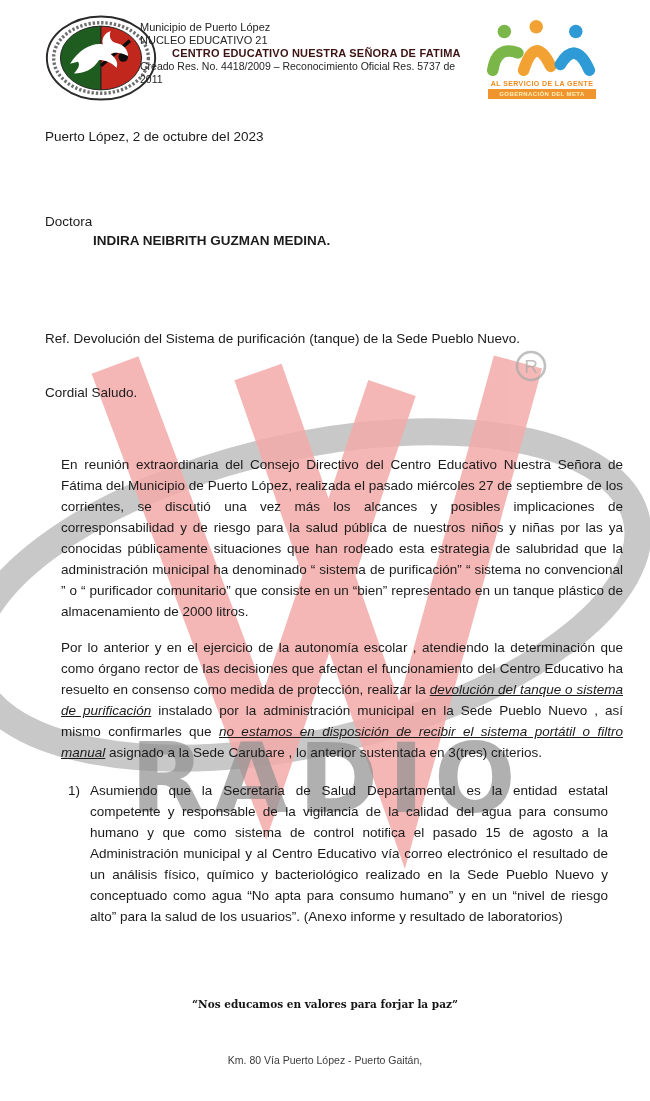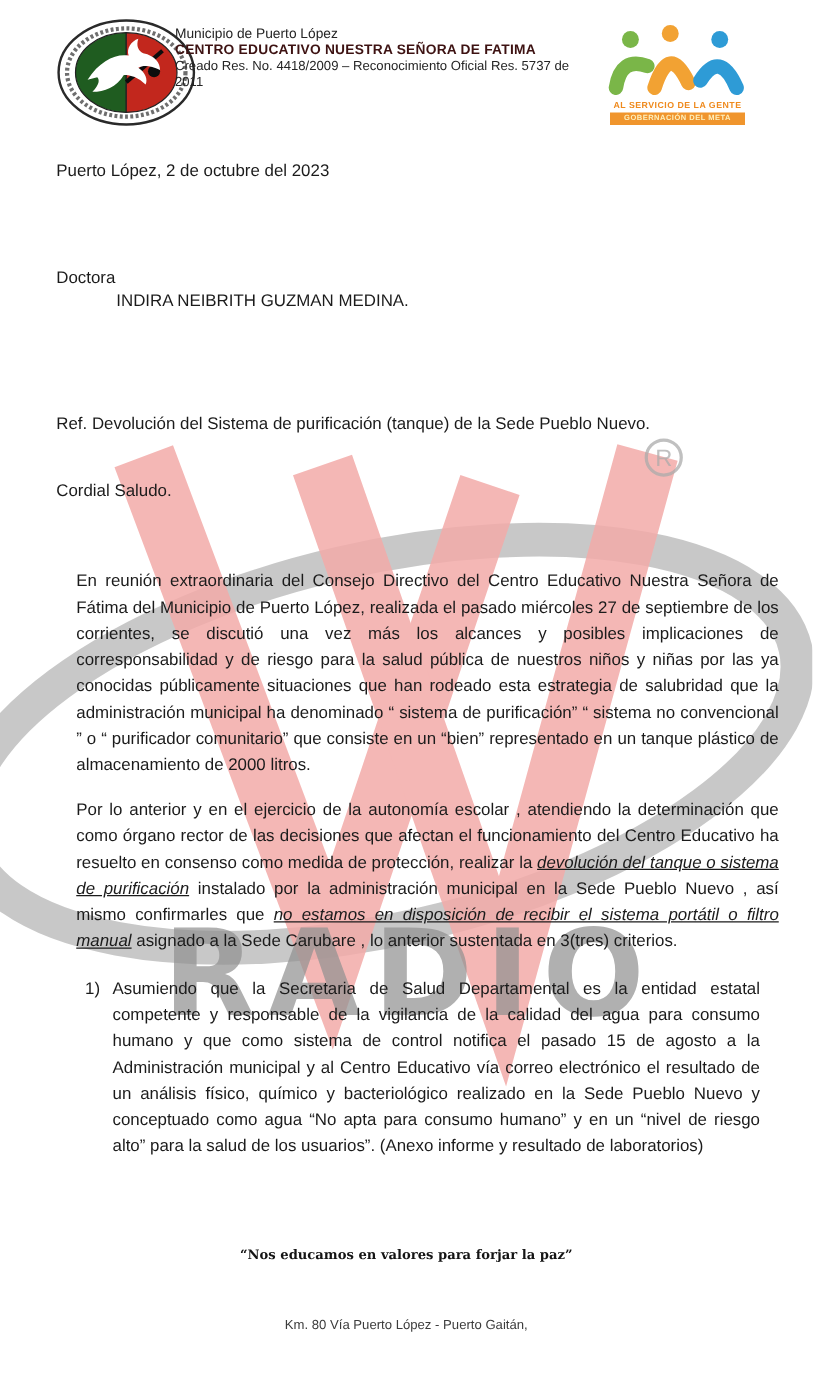--- a/index.html
+++ b/index.html
@@ -9,33 +9,33 @@
   }
   .page > * { z-index:1; }
   .watermark { position:absolute; top:0; left:0; z-index:0; }
 
   
   .header { position:absolute; top:12px; left:40px; width:570px; height:98px; }
   .crest { position:absolute; left:3px; top:1px; }
   .header-center { position:absolute; left:100px; top:9px; width:330px; text-align:left; }
   .hc-l1 { font-size:11px; line-height:13px; color:#252525; }
   .hc-l2 { font-size:11px; line-height:13px; color:#252525; }
-  .hc-l3 { font-size:11px; line-height:13px; font-weight:700; color:#3d1212; letter-spacing:0.2px; }
+  .hc-l3 { font-size:11px; line-height:13px; font-weight:700; color:#3d1212; letter-spacing:0.2px;margin-left:32px; }
   .hc-l4 { font-size:10.5px; line-height:13px; color:#252525; }
   .hc-l5 { font-size:10.5px; line-height:13px; color:#252525; }
   .gov { position:absolute; right:0; top:8px; width:136px; text-align:center; }
   .gov-tagline { color:#ef8a1d; font-size:7px; font-weight:700; letter-spacing:0.4px; margin-top:0px; }
   .gov-bar { background:#f0952d; color:#fdf0bd; font-size:6px; font-weight:700; letter-spacing:0.4px;
              margin:2px 14px 0; padding:2px 0; }
 
   
   .abs { position:absolute; left:45px; width:562px; }
   .date-line { top:129px; font-size:13.5px; }
   .recipient { top:212px; font-size:13.5px; line-height:19px; }
-  .recipient .rname { font-weight:400;padding-left:48px; }
+  .recipient .rname { font-weight:700;padding-left:48px; }
   .ref-line { top:331px; font-size:13.5px; }
   .greeting { top:385px; font-size:13.5px; }
   .para { position:absolute; left:45px; width:562px; margin:16px; text-align:justify;
           font-size:13.5px; line-height:21px; }
   .p1 { top:438px; }
   .p2 { top:621px; }
   .emph { font-style:italic; text-decoration:underline; }
   .list-row { position:absolute; left:68px; width:540px; top:780px; display:flex;
               font-size:13.5px; line-height:21px; }
   .list-marker { flex:none; width:22px; }
@@ -81,20 +81,21 @@
       <path d="M60 13 A42 33 0 0 1 60 79 Z" stroke="#222222" stroke-width="1" fill="#c2271d"></path>
       <line x1="90" y1="28" x2="60" y2="54" stroke="#0d0d0d" stroke-width="3.5"></line>
       <circle cx="83" cy="45" r="5" fill="#0d0d0d"></circle>
       <path d="M28 52 C38 36 52 30 62 32 C60 26 64 20 70 18 C68 24 70 28 74 30
                C84 32 88 38 88 44 C80 40 74 40 70 42 C76 46 78 52 76 56
                C70 50 64 48 58 48 C52 58 42 62 32 62 C38 56 38 52 36 50 Z" fill="#ffffff"></path>
     </svg>
 
     <div class="header-center">
       <div class="hc-l1">Municipio de Puerto López</div>
+      <div class="hc-l2">NUCLEO EDUCATIVO 21</div>
       <div class="hc-l3">CENTRO EDUCATIVO NUESTRA SEÑORA DE FATIMA</div>
       <div class="hc-l4">Creado  Res.  No. 4418/2009 – Reconocimiento Oficial Res. 5737 de 2011</div>
     </div>
 
     <div class="gov">
       <svg width="130" height="56" viewBox="0 0 130 58">
         <path d="M14 52 Q18 26 40 34" fill="none" stroke-width="12" stroke-linecap="round" stroke="#7ab648"></path>
         <circle cx="26" cy="12" r="7" fill="#7ab648"></circle>
         <path d="M46 52 Q58 14 74 48" fill="none" stroke-width="12" stroke-linecap="round" stroke="#f2a233"></path>
         <circle cx="59" cy="7" r="7" fill="#f2a233"></circle>

